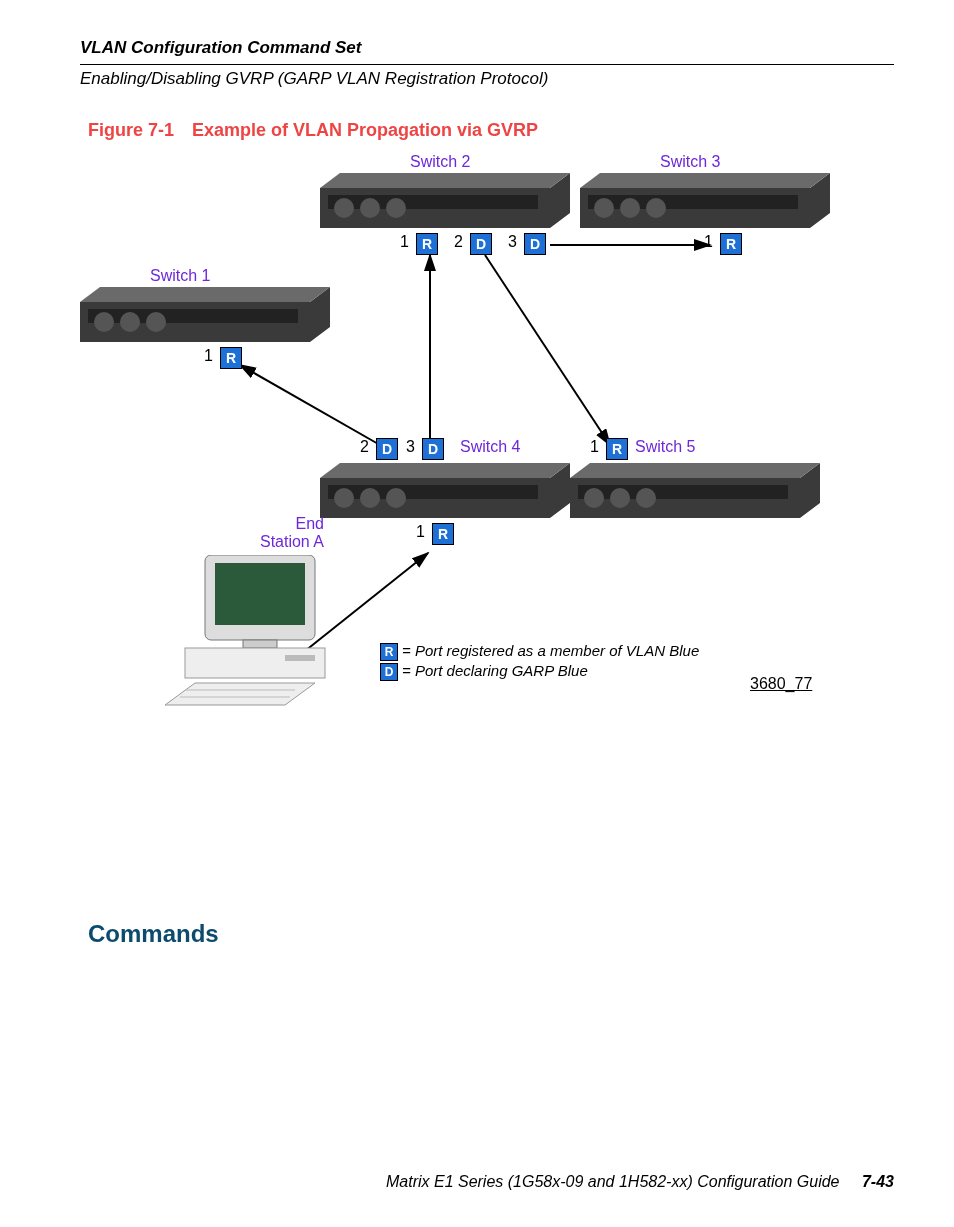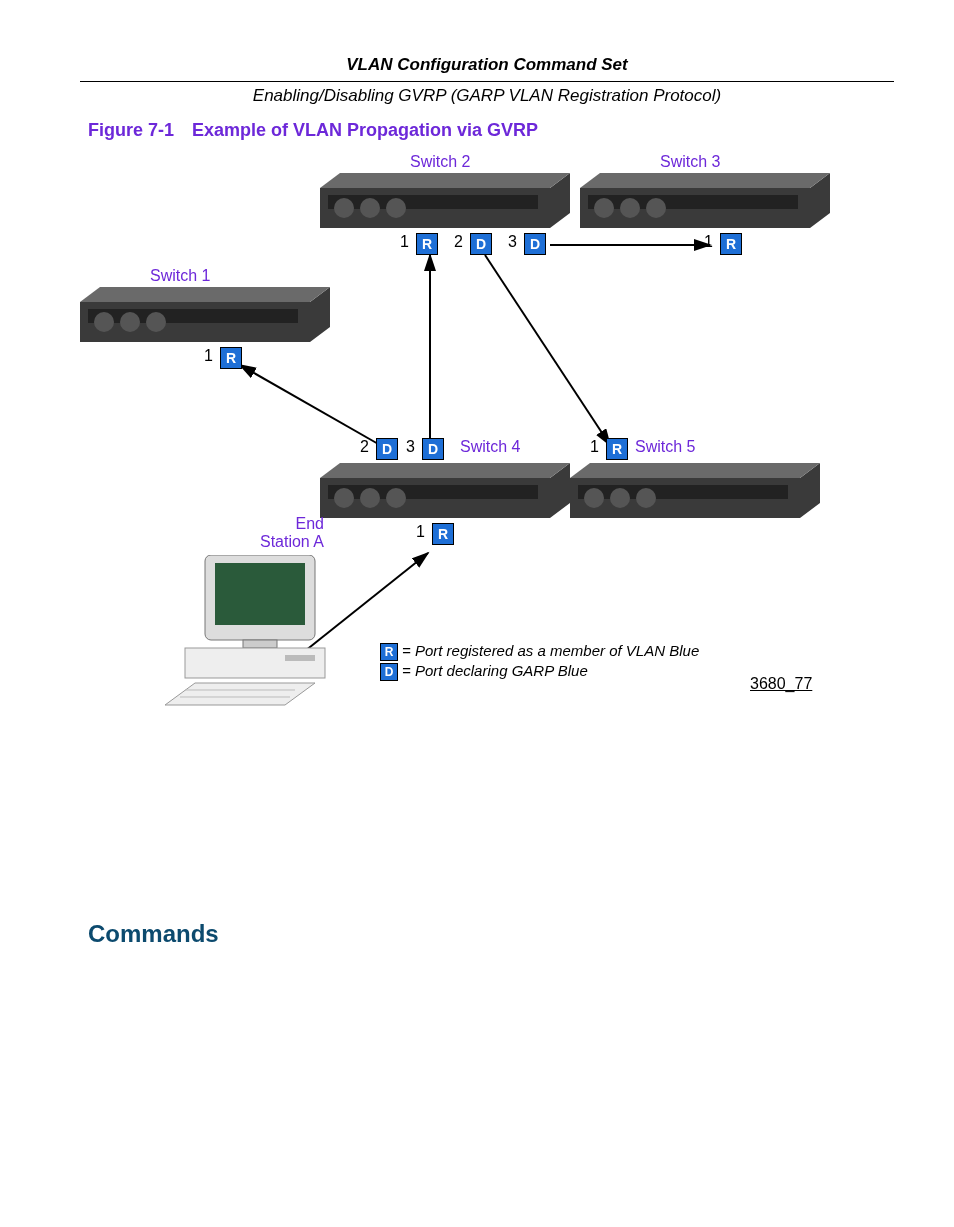--- a/index.html
+++ b/index.html
@@ -1,21 +1,21 @@
 <!DOCTYPE html>
 <html><head>
 <meta charset="utf-8">
 <style>
   html,body{margin:0;padding:0;background:#fff;font-family:Arial,Helvetica,sans-serif;color:#000;}
   .page{width:954px;height:1227px;position:relative;box-sizing:border-box;}
-  .header-block{position:absolute;top:55px;right:60px;left:80px;text-align:center;}
+  .header-block{position:absolute;top:38px;right:60px;left:80px;text-align:left;}
   .hdr-l1{font-style:italic;font-weight:bold;font-size:17px;}
   .hdr-rule{border:none;border-top:1px solid #000;margin:6px 0 4px 0;}
   .hdr-l2{font-style:italic;font-size:17px;}
-  .fig-title{position:absolute;top:120px;left:88px;color:#6d28d9;font-weight:bold;font-size:18px;}
+  .fig-title{position:absolute;top:120px;left:88px;color:#ef4444;font-weight:bold;font-size:18px;}
   .fig-title .gap{display:inline-block;width:18px;}
   .diagram{position:absolute;top:145px;left:80px;width:820px;height:570px;}
   .label{position:absolute;font-size:16px;color:#6d28d9;}
   .portn{position:absolute;font-size:16px;}
   .portbox{position:absolute;width:20px;height:20px;background:#1e6fd6;border:1px solid #000;color:#fff;font-size:14px;font-weight:bold;text-align:center;line-height:20px;}
   .portbox.small{width:16px;height:16px;font-size:12px;line-height:16px;}
   .legend{position:absolute;font-size:15px;font-style:italic;}
   .figid{position:absolute;font-size:16px;text-decoration:underline;}
   .section-h{position:absolute;left:88px;top:920px;color:#0c4a6e;font-weight:bold;font-size:24px;}
   .footer{position:absolute;bottom:36px;left:80px;right:60px;text-align:right;font-style:italic;font-size:16px;}
@@ -146,14 +146,18 @@
     <span class="portbox small" style="left:300px;top:498px">R</span>
     <span class="legend" style="left:322px;top:497px">= Port registered as a member of VLAN Blue</span>
     <span class="portbox small" style="left:300px;top:518px">D</span>
     <span class="legend" style="left:322px;top:517px">= Port declaring GARP Blue</span>
 
     <span class="figid" style="left:670px;top:530px">3680_77</span>
   </div>
 
   <div class="section-h">Commands</div>
 
+  <div class="footer">
+    <span>Matrix E1 Series (1G58x-09 and 1H582-xx) Configuration Guide</span>
+    <span class="pn">7-43</span>
+  </div>
 
 </div>
 
 </body></html>

